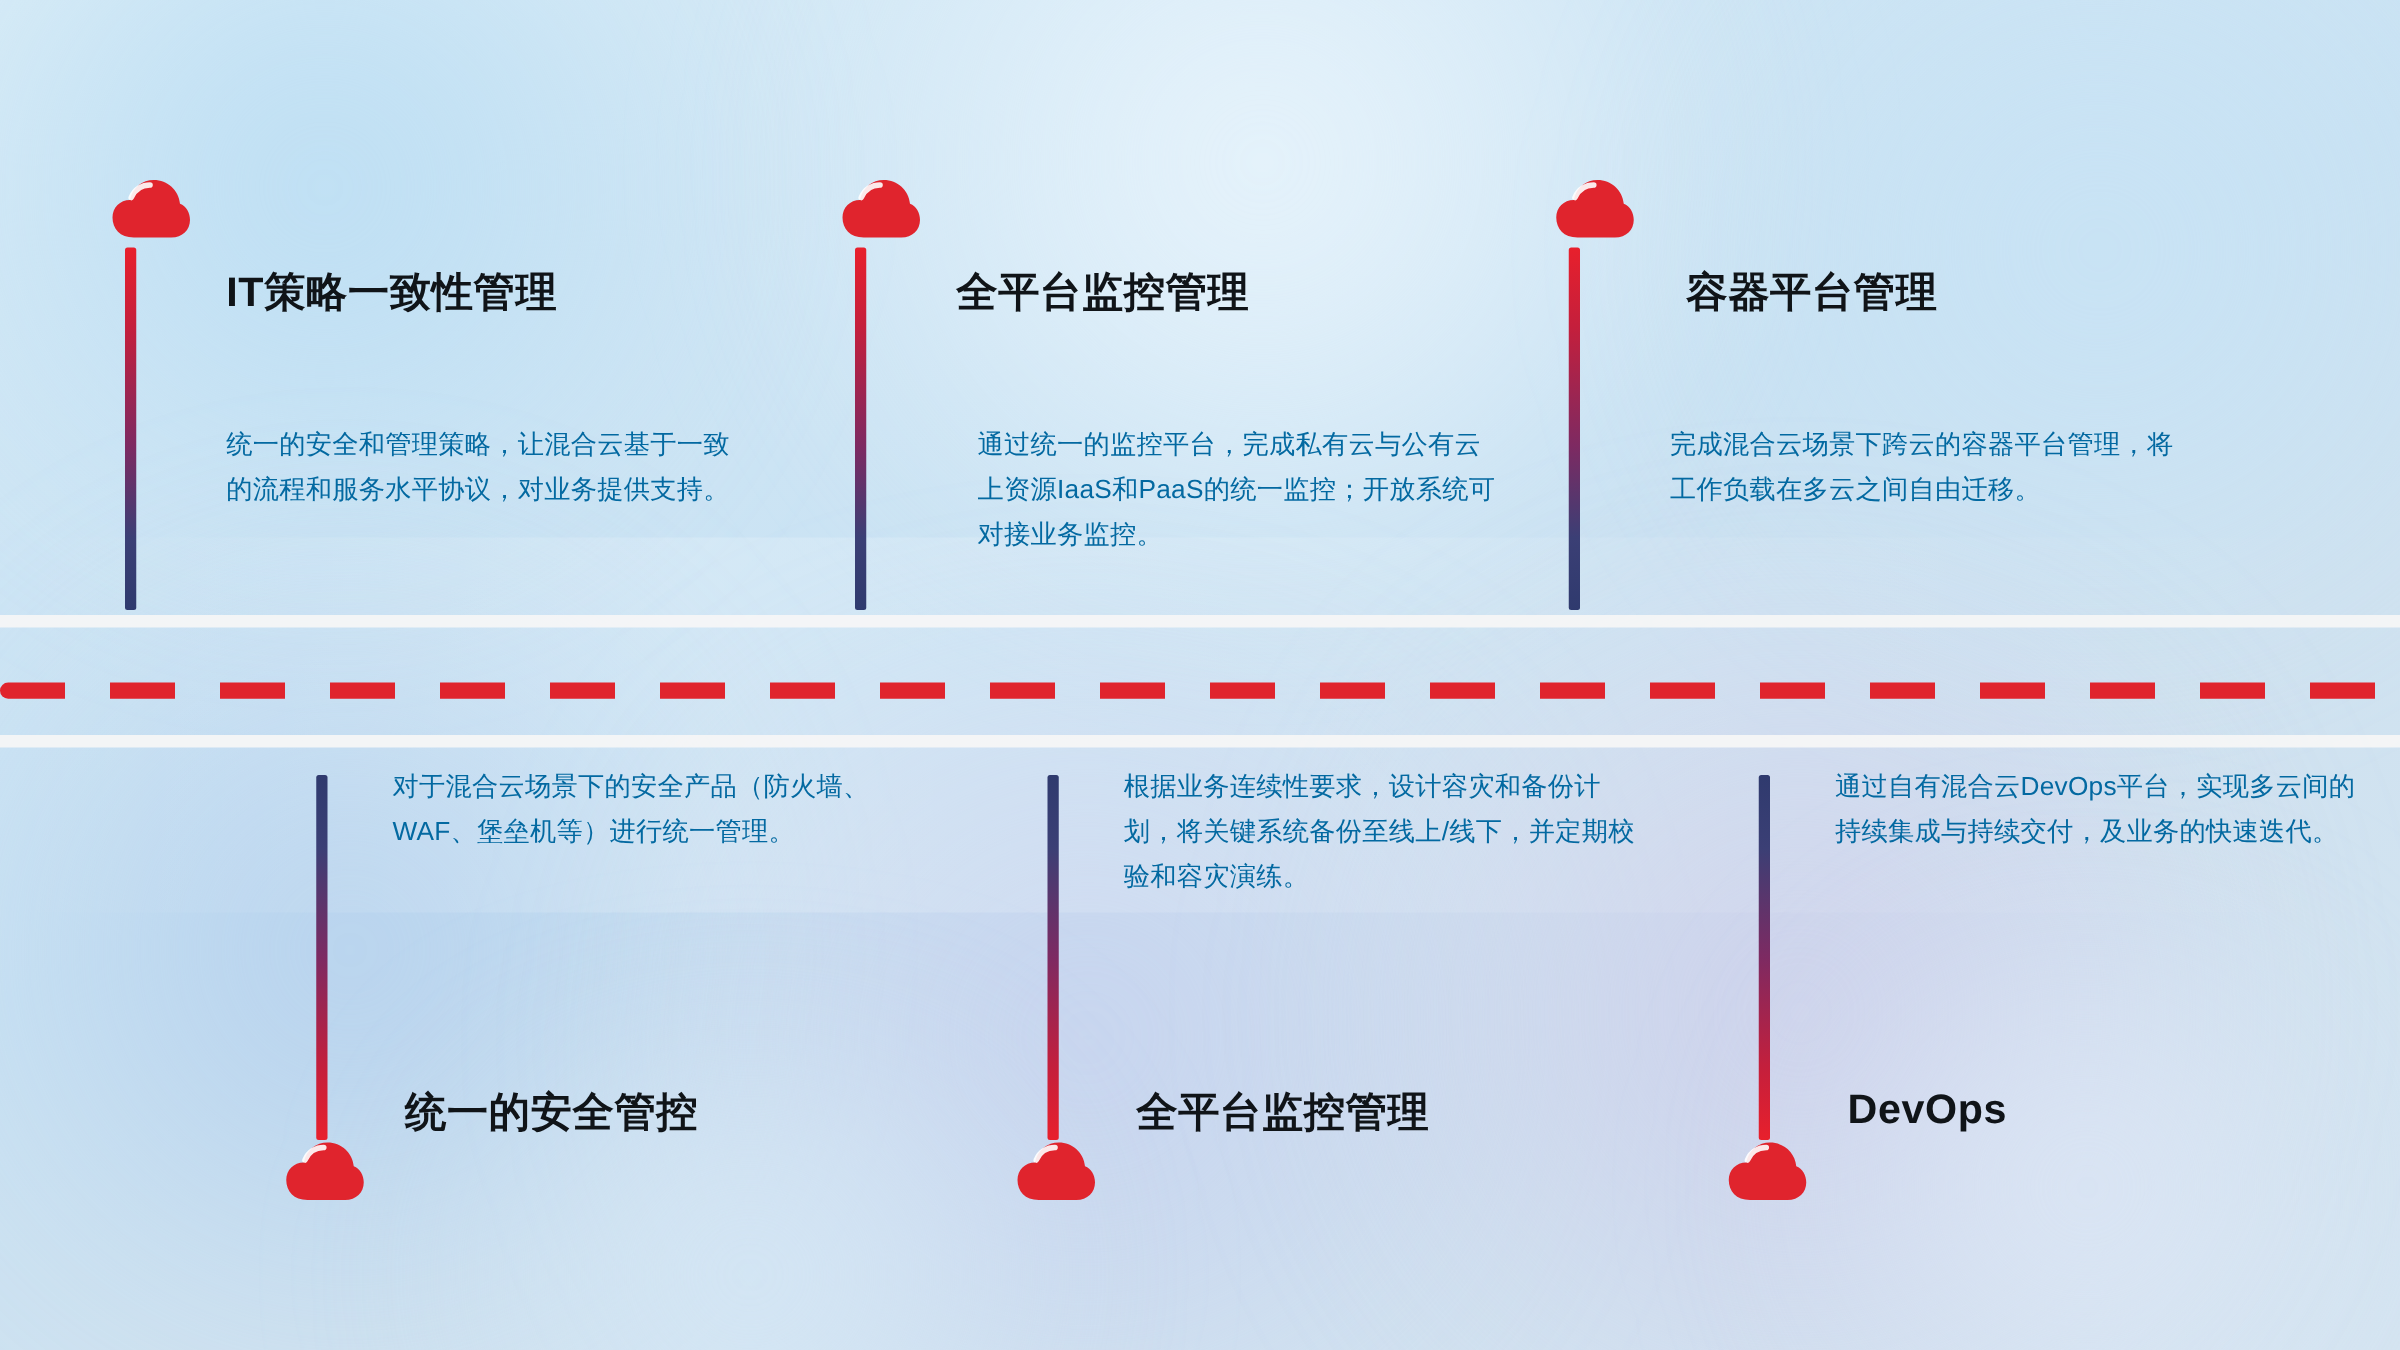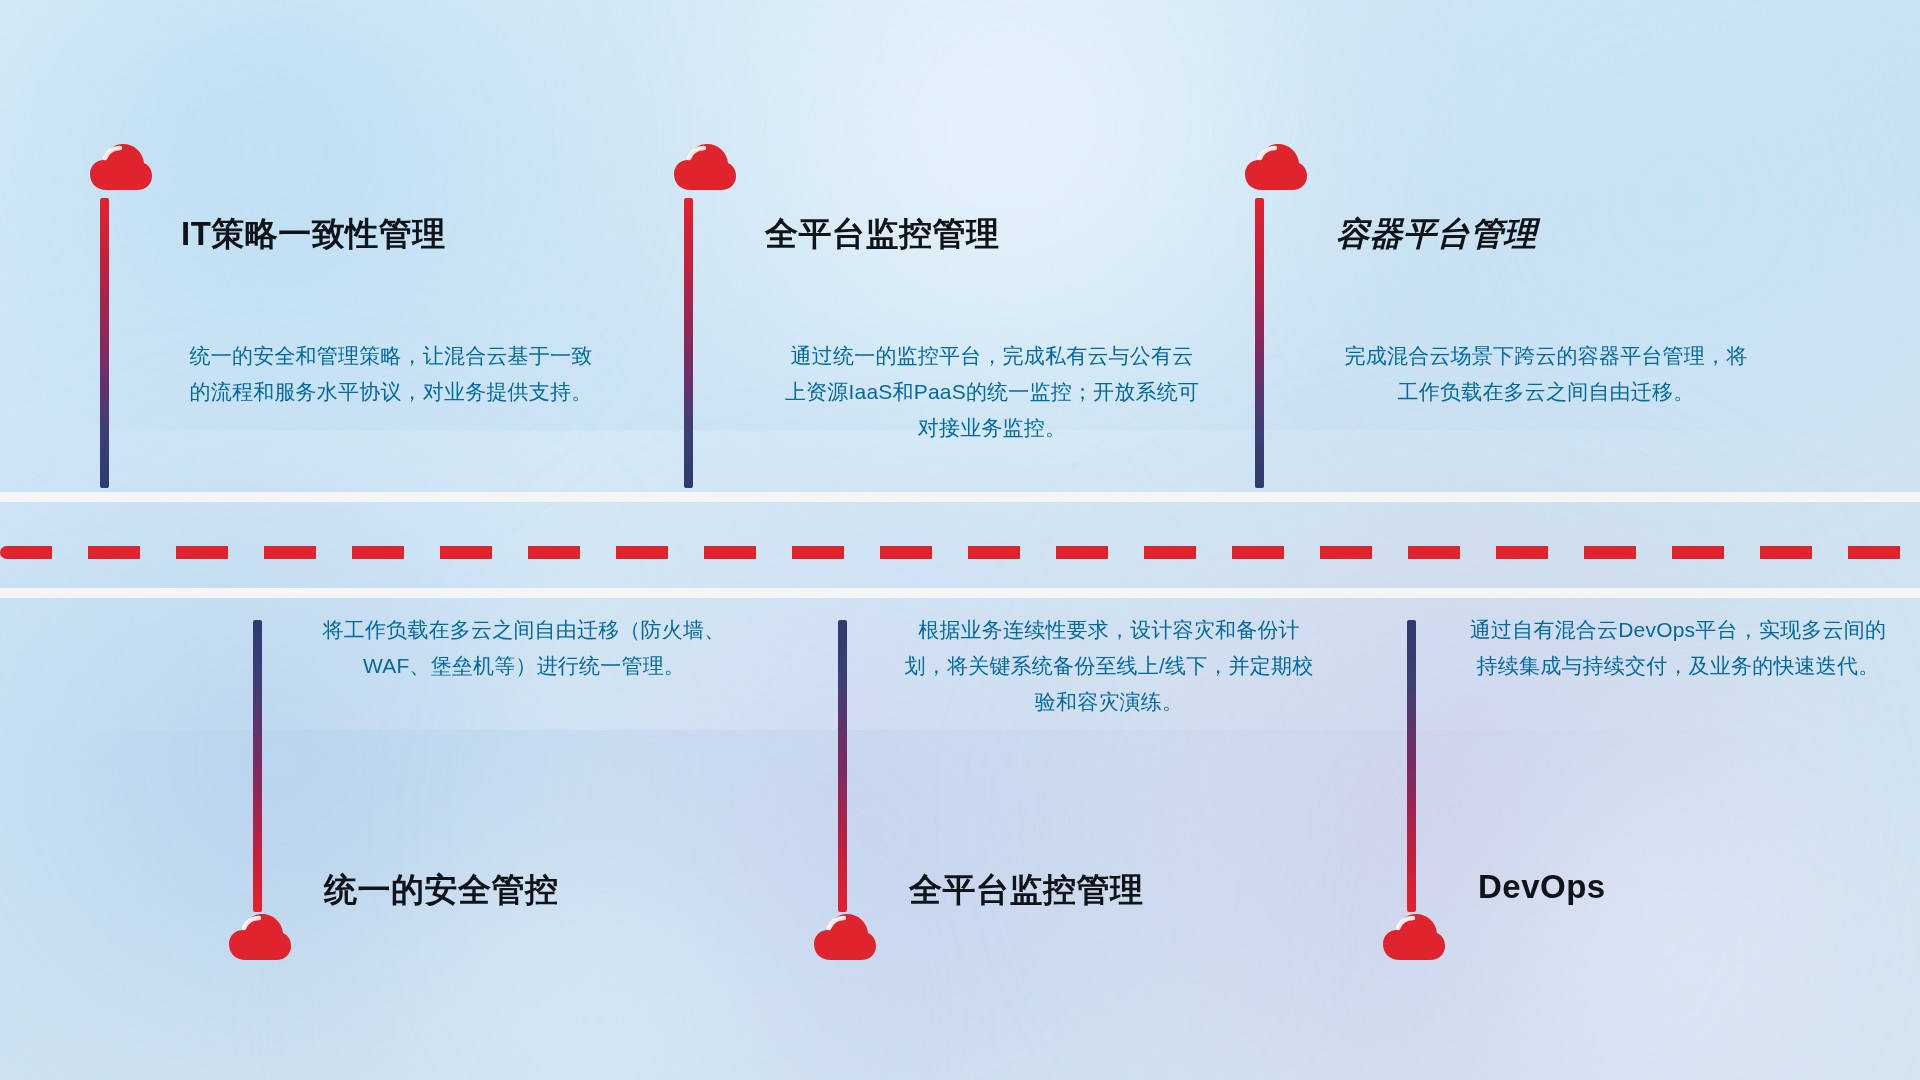--- a/index.html
+++ b/index.html
@@ -1,21 +1,21 @@
 <!DOCTYPE html>
 <html><head>
 <meta charset="utf-8">
 <style>
   html,body{margin:0;padding:0;}
   body{
     width:1920px;height:1080px;overflow:hidden;
     font-family:"Liberation Sans","DejaVu Sans",sans-serif;
     background:#cfe4f2;
   }
-  #stage{position:relative;width:1920px;height:1080px;overflow:hidden;text-align:center;}
+  #stage{position:relative;width:1920px;height:1080px;overflow:hidden;}
 
   
   .bg-base{
     position:absolute;inset:0;
     background:linear-gradient(160deg,#d8ecf7 0%,#cfe6f5 22%,#c9e2f3 45%,#cfe2f0 65%,#d4e4f1 100%);
   }
   .bg-glow{position:absolute;border-radius:50%;filter:blur(70px);}
   .g1{left:-120px;top:-160px;width:760px;height:620px;
       background:radial-gradient(circle,rgba(186,221,243,.95) 0%,rgba(186,221,243,0) 70%);}
   .g2{left:560px;top:-220px;width:900px;height:700px;
@@ -111,31 +111,31 @@
     <div class="title title-top" style="left:81px;">全平台监控管理</div>
     <div class="desc desc-top" style="left:98px;width:420px;">通过统一的监控平台，完成私有云与公有云上资源IaaS和PaaS的统一监控；开放系统可对接业务监控。</div>
   </div>
 
   <div class="col col-top" style="left:1255px;">
     <svg class="cloud" style="left:-11px;top:-18px;" viewBox="0 0 64 50">
       <path d="M18 48 C7 48 1 41 1 32 C1 24 7 18 15 18 C17 8 25 2 34 2 C45 2 54 10 55 21 C60 23 63 28 63 34 C63 42 57 48 48 48 Z" fill="#e0242d"></path>
       <path d="M16 16 C19 9 25 6 31 6" stroke="#ffffff" stroke-width="4.5" stroke-linecap="round" fill="none" opacity=".9"></path>
     </svg>
     <div class="stem stem-top" style="left:0px;"></div>
-    <div class="title title-top" style="left:81px;font-style:italic;">容器平台管理</div>
+    <div class="title title-top" style="left:94px;">容器平台管理</div>
     <div class="desc desc-top" style="left:81px;width:420px;">完成混合云场景下跨云的容器平台管理，将工作负载在多云之间自由迁移。</div>
   </div>
 
   <div class="rule-band rule-top"></div>
   <div class="dashed"></div>
   <div class="rule-band rule-bottom"></div>
 
   <div class="col col-bot" style="left:253px;">
     <div class="stem stem-bot" style="left:0px;"></div>
-    <div class="desc desc-bot" style="left:61px;width:420px;">将工作负载在多云之间自由迁移（防火墙、WAF、堡垒机等）进行统一管理。</div>
+    <div class="desc desc-bot" style="left:61px;width:420px;">对于混合云场景下的安全产品（防火墙、WAF、堡垒机等）进行统一管理。</div>
     <div class="title title-bot" style="left:61px;">统一的安全管控</div>
     <svg class="cloud" style="left:-25px;top:292px;" viewBox="0 0 64 50">
       <path d="M18 48 C7 48 1 41 1 32 C1 24 7 18 15 18 C17 8 25 2 34 2 C45 2 54 10 55 21 C60 23 63 28 63 34 C63 42 57 48 48 48 Z" fill="#e0242d"></path>
       <path d="M16 16 C19 9 25 6 31 6" stroke="#ffffff" stroke-width="4.5" stroke-linecap="round" fill="none" opacity=".9"></path>
     </svg>
   </div>
 
   <div class="col col-bot" style="left:838px;">
     <div class="stem stem-bot" style="left:0px;"></div>
     <div class="desc desc-bot" style="left:61px;width:420px;">根据业务连续性要求，设计容灾和备份计划，将关键系统备份至线上/线下，并定期校验和容灾演练。</div>

